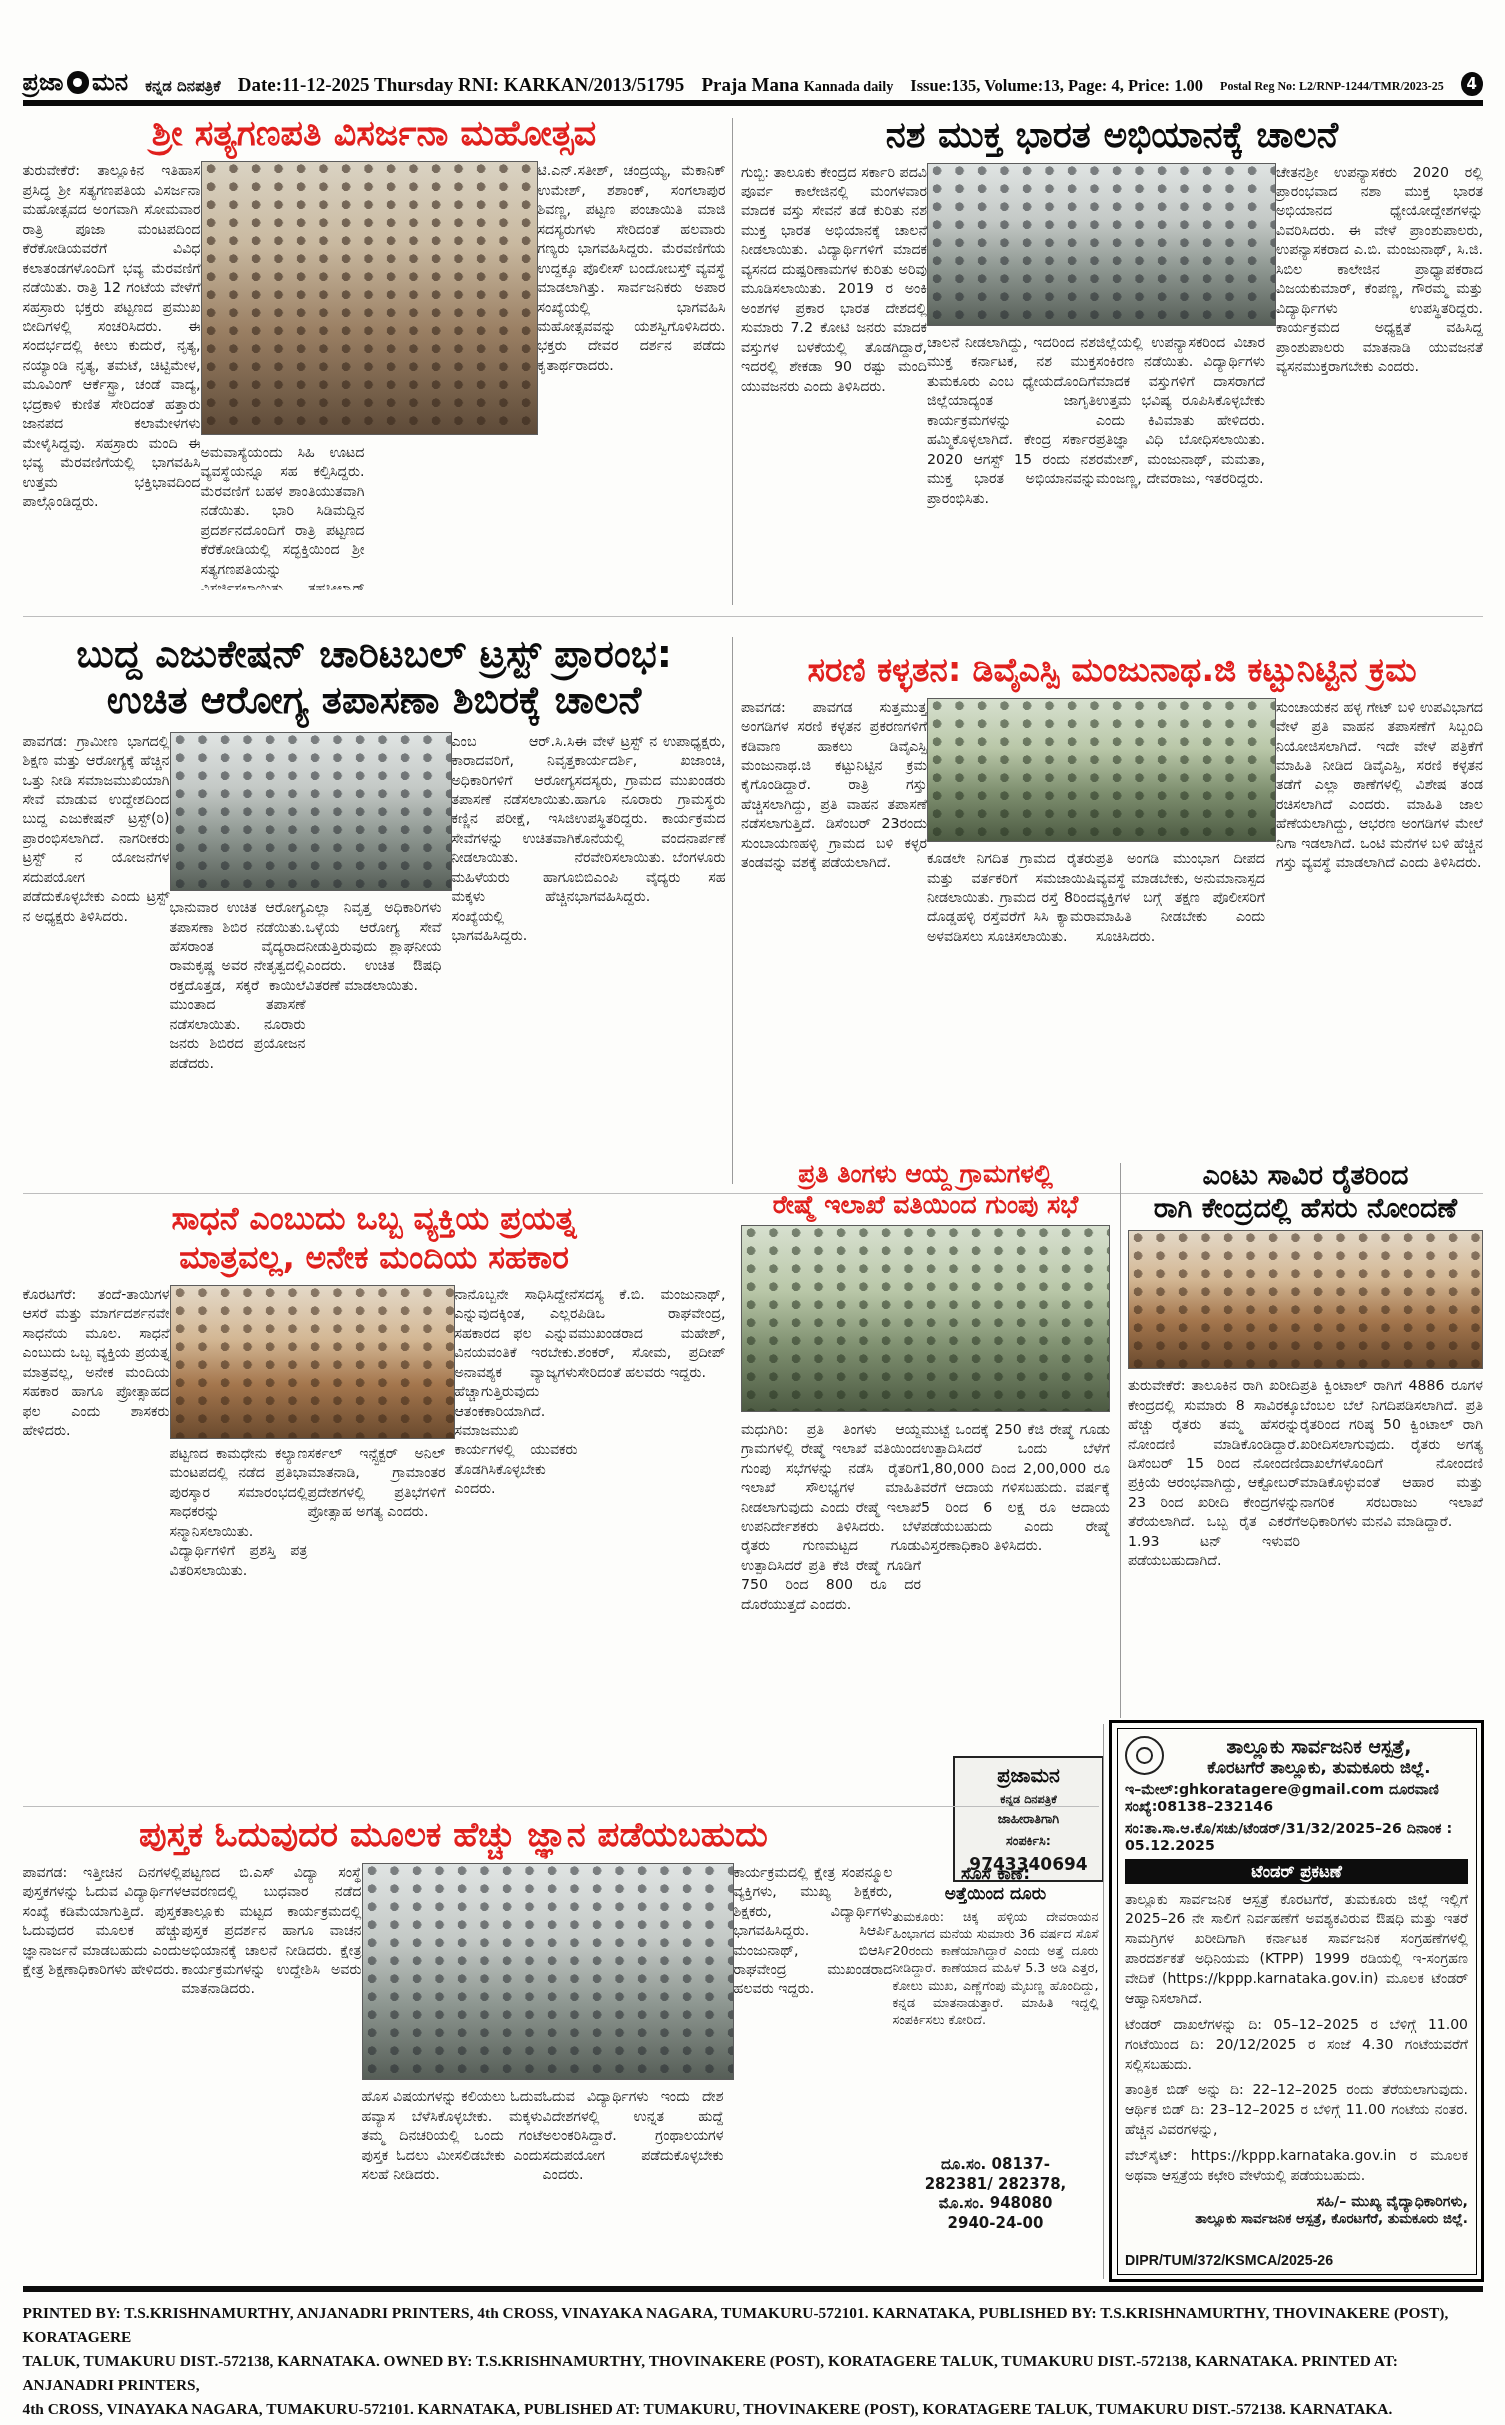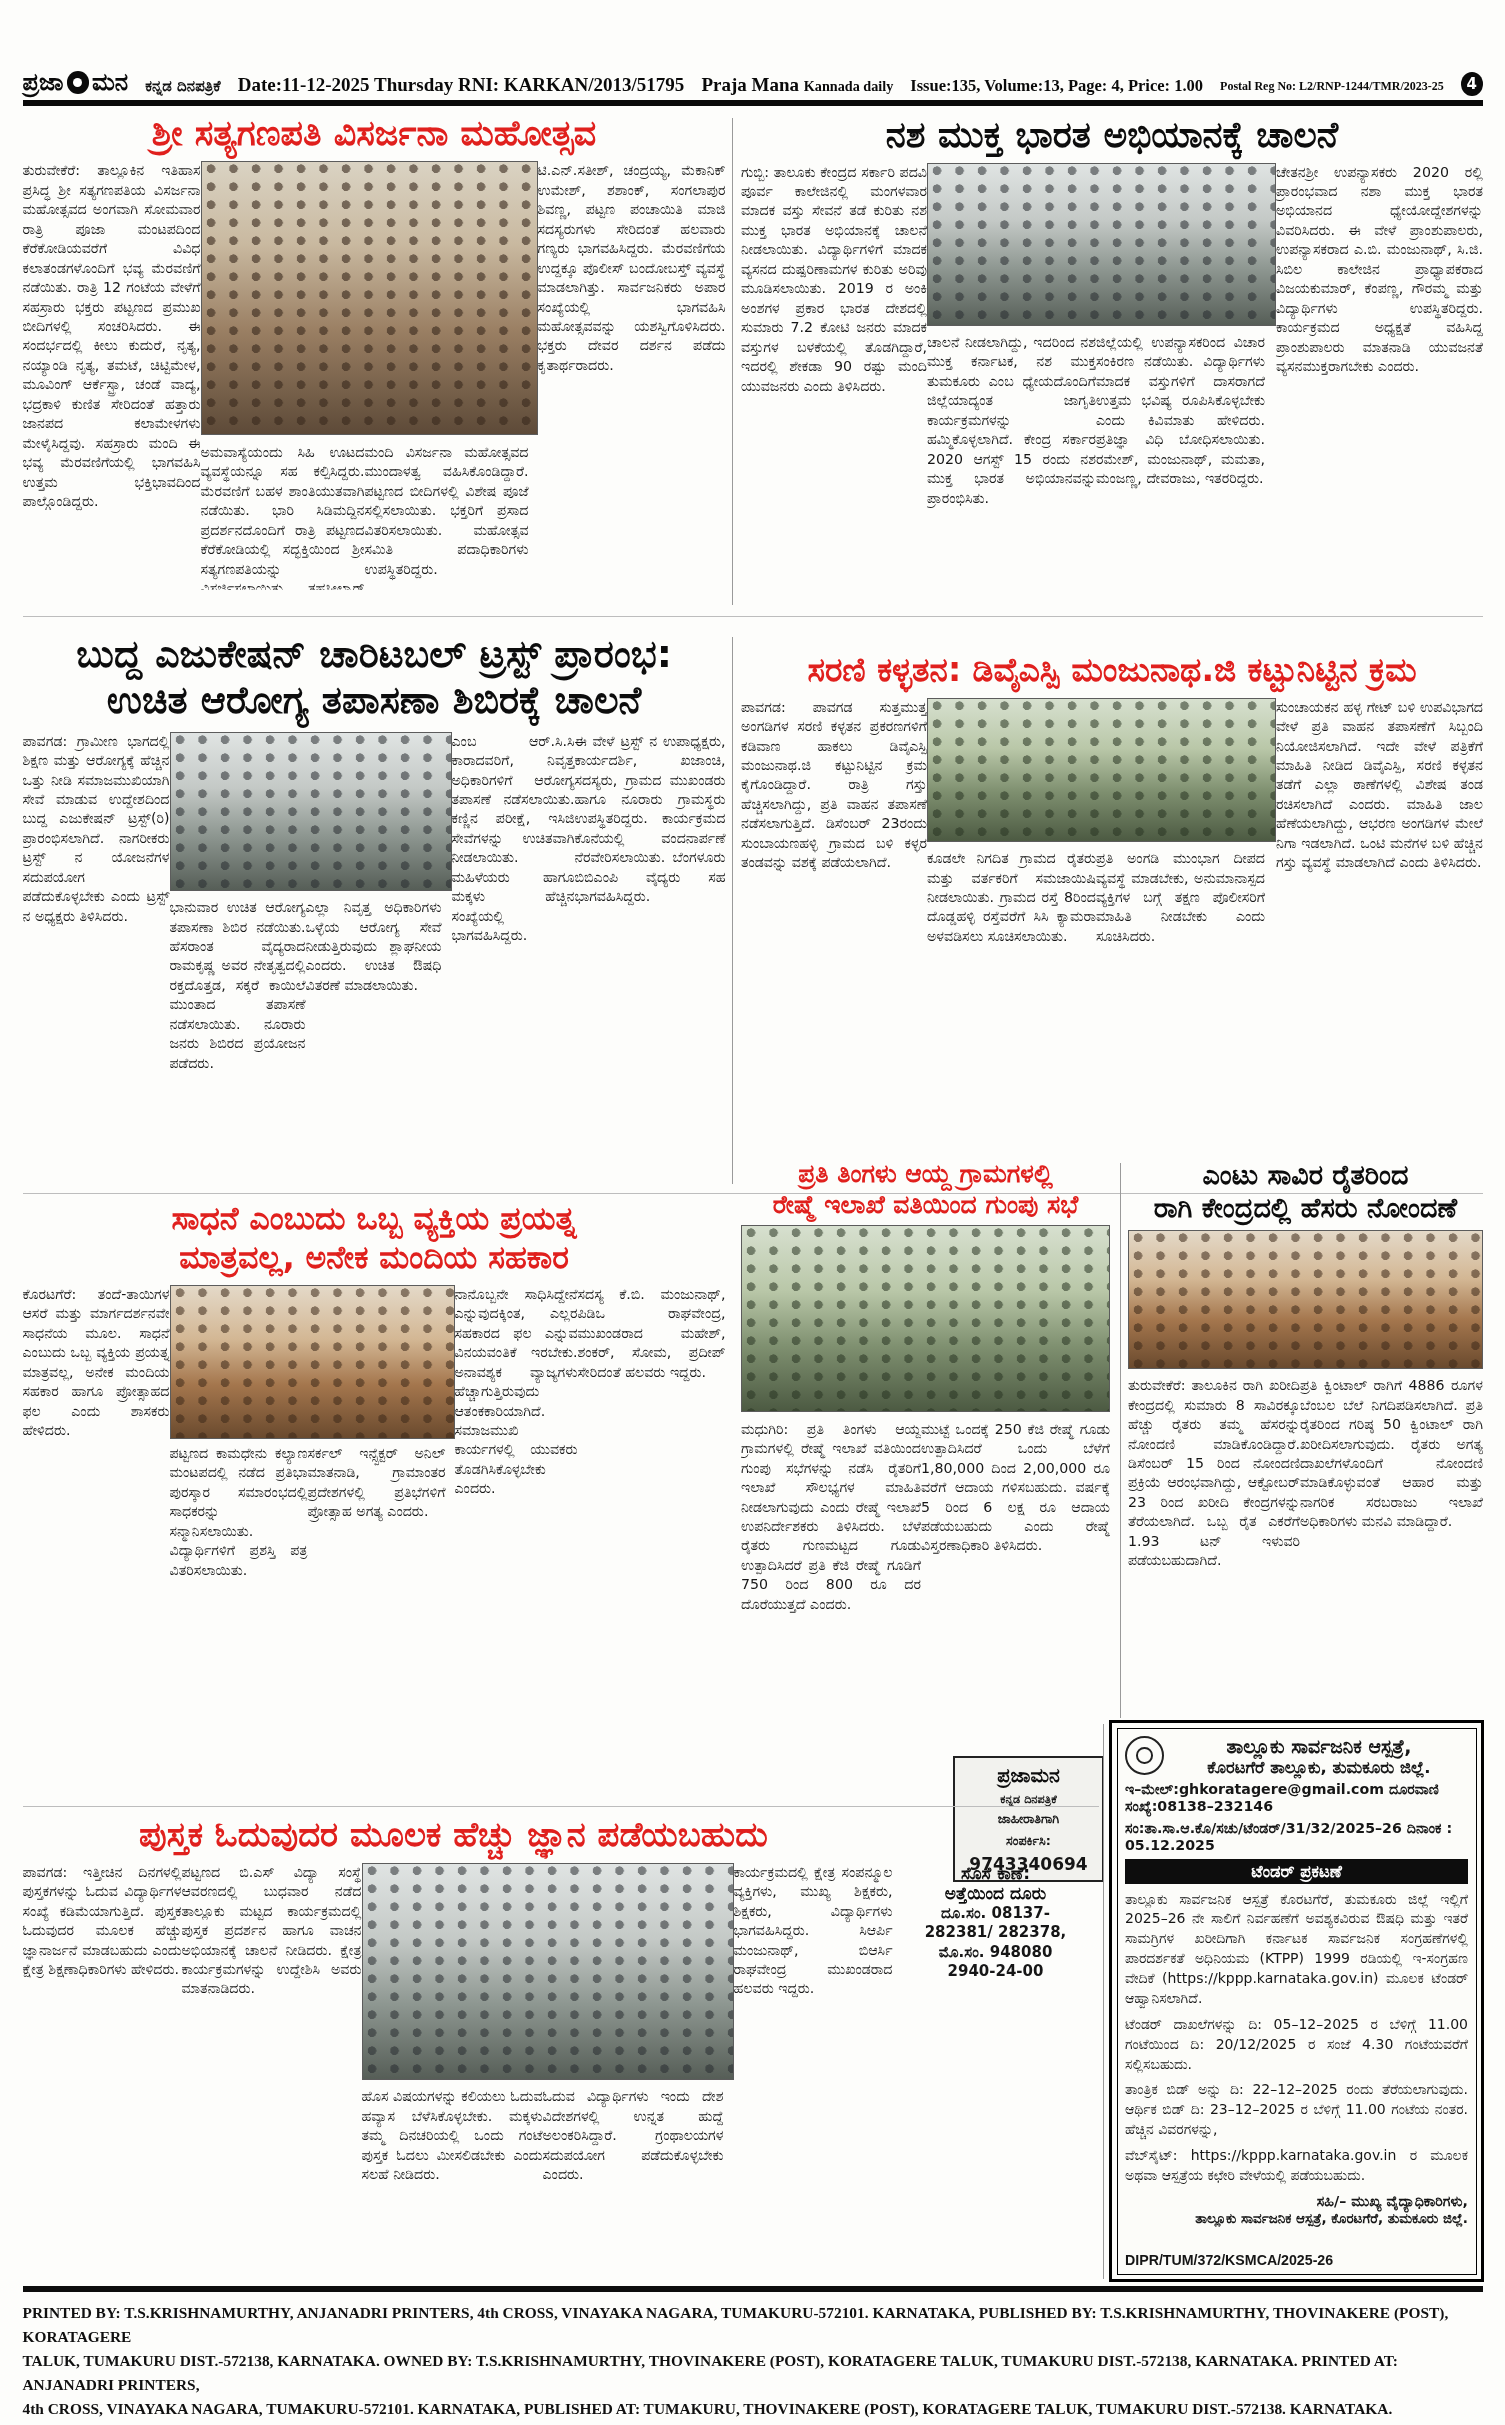--- a/index.html
+++ b/index.html
@@ -92,21 +92,20 @@
   </header>
 
   <section class="article" style="left:22.5px;top:114px;width:703px">
     <div class="hl red" style="font-size:35px">ಶ್ರೀ ಸತ್ಯಗಣಪತಿ ವಿಸರ್ಜನಾ ಮಹೋತ್ಸವ</div>
     <div class="row" style="margin-top:7.5px;height:436px">
       <div class="ct" style="width:178px;height:436px">ತುರುವೇಕೆರೆ: ತಾಲ್ಲೂಕಿನ ಇತಿಹಾಸ ಪ್ರಸಿದ್ಧ ಶ್ರೀ ಸತ್ಯಗಣಪತಿಯ ವಿಸರ್ಜನಾ ಮಹೋತ್ಸವದ ಅಂಗವಾಗಿ ಸೋಮವಾರ ರಾತ್ರಿ ಪೂಜಾ ಮಂಟಪದಿಂದ ಕೆರೆಕೋಡಿಯವರೆಗೆ ವಿವಿಧ ಕಲಾತಂಡಗಳೊಂದಿಗೆ ಭವ್ಯ ಮೆರವಣಿಗೆ ನಡೆಯಿತು. ರಾತ್ರಿ 12 ಗಂಟೆಯ ವೇಳೆಗೆ ಸಹಸ್ರಾರು ಭಕ್ತರು ಪಟ್ಟಣದ ಪ್ರಮುಖ ಬೀದಿಗಳಲ್ಲಿ ಸಂಚರಿಸಿದರು. ಈ ಸಂದರ್ಭದಲ್ಲಿ ಕೀಲು ಕುದುರೆ, ನೃತ್ಯ, ನಯ್ಯಾಂಡಿ ನೃತ್ಯ, ತಮಟೆ, ಚಿಟ್ಟಿಮೇಳ, ಮೂವಿಂಗ್ ಆರ್ಕೆಸ್ಟ್ರಾ, ಚಂಡೆ ವಾದ್ಯ, ಭದ್ರಕಾಳಿ ಕುಣಿತ ಸೇರಿದಂತೆ ಹತ್ತಾರು ಜಾನಪದ ಕಲಾಮೇಳಗಳು ಮೇಳೈಸಿದ್ದವು. ಸಹಸ್ರಾರು ಮಂದಿ ಈ ಭವ್ಯ ಮೆರವಣಿಗೆಯಲ್ಲಿ ಭಾಗವಹಿಸಿ ಉತ್ತಮ ಭಕ್ತಿಭಾವದಿಂದ ಪಾಲ್ಗೊಂಡಿದ್ದರು.</div>
       <div style="width:337px">
         <div class="photo ph-a" style="width:337px;height:274px"></div>
         <div class="row" style="margin-top:7.5px;height:147px">
           <div class="ct" style="width:164px;height:147px">ಅಮವಾಸ್ಯೆಯಂದು ಸಿಹಿ ಊಟದ ವ್ಯವಸ್ಥೆಯನ್ನೂ ಸಹ ಕಲ್ಪಿಸಿದ್ದರು. ಮೆರವಣಿಗೆ ಬಹಳ ಶಾಂತಿಯುತವಾಗಿ ನಡೆಯಿತು. ಭಾರಿ ಸಿಡಿಮದ್ದಿನ ಪ್ರದರ್ಶನದೊಂದಿಗೆ ರಾತ್ರಿ ಪಟ್ಟಣದ ಕೆರೆಕೋಡಿಯಲ್ಲಿ ಸದ್ಭಕ್ತಿಯಿಂದ ಶ್ರೀ ಸತ್ಯಗಣಪತಿಯನ್ನು ವಿಸರ್ಜಿಸಲಾಯಿತು. ತಹಸೀಲ್ದಾರ್ ಎನ್. ಎ. ಕುಂಇ ಮುಂದಾಳತ್ವ ವಹಿಸಿದ್ದರು.</div>
-          <div class="ct" style="width:164px;height:147px">ಮಂದಿ ವಿಸರ್ಜನಾ ಮಹೋತ್ಸವದ ಮುಂದಾಳತ್ವ ವಹಿಸಿಕೊಂಡಿದ್ದಾರೆ. ಪಟ್ಟಣದ ಬೀದಿಗಳಲ್ಲಿ ವಿಶೇಷ ಪೂಜೆ ಸಲ್ಲಿಸಲಾಯಿತು. ಭಕ್ತರಿಗೆ ಪ್ರಸಾದ ವಿತರಿಸಲಾಯಿತು. ಮಹೋತ್ಸವ ಸಮಿತಿ ಪದಾಧಿಕಾರಿಗಳು ಉಪಸ್ಥಿತರಿದ್ದರು.</div>
         </div>
       </div>
       <div class="ct" style="flex:1;height:436px">ಟಿ.ಎನ್.ಸತೀಶ್, ಚಂದ್ರಯ್ಯ, ಮೆಕಾನಿಕ್ ಉಮೇಶ್, ಶಶಾಂಕ್, ಸಂಗಲಾಪುರ ಶಿವಣ್ಣ, ಪಟ್ಟಣ ಪಂಚಾಯಿತಿ ಮಾಜಿ ಸದಸ್ಯರುಗಳು ಸೇರಿದಂತೆ ಹಲವಾರು ಗಣ್ಯರು ಭಾಗವಹಿಸಿದ್ದರು. ಮೆರವಣಿಗೆಯ ಉದ್ದಕ್ಕೂ ಪೊಲೀಸ್ ಬಂದೋಬಸ್ತ್ ವ್ಯವಸ್ಥೆ ಮಾಡಲಾಗಿತ್ತು. ಸಾರ್ವಜನಿಕರು ಅಪಾರ ಸಂಖ್ಯೆಯಲ್ಲಿ ಭಾಗವಹಿಸಿ ಮಹೋತ್ಸವವನ್ನು ಯಶಸ್ವಿಗೊಳಿಸಿದರು. ಭಕ್ತರು ದೇವರ ದರ್ಶನ ಪಡೆದು ಕೃತಾರ್ಥರಾದರು.</div>
     </div>
   </section>
 
   <section class="article" style="left:741px;top:114px;width:742px">
     <div class="hl" style="font-size:36px">ನಶ ಮುಕ್ತ ಭಾರತ ಅಭಿಯಾನಕ್ಕೆ ಚಾಲನೆ</div>
     <div class="row" style="margin-top:7.5px;height:436px">
       <div class="ct" style="width:186px;height:436px">ಗುಬ್ಬಿ: ತಾಲೂಕು ಕೇಂದ್ರದ ಸರ್ಕಾರಿ ಪದವಿ ಪೂರ್ವ ಕಾಲೇಜಿನಲ್ಲಿ ಮಂಗಳವಾರ ಮಾದಕ ವಸ್ತು ಸೇವನೆ ತಡೆ ಕುರಿತು ನಶ ಮುಕ್ತ ಭಾರತ ಅಭಿಯಾನಕ್ಕೆ ಚಾಲನೆ ನೀಡಲಾಯಿತು. ವಿದ್ಯಾರ್ಥಿಗಳಿಗೆ ಮಾದಕ ವ್ಯಸನದ ದುಷ್ಪರಿಣಾಮಗಳ ಕುರಿತು ಅರಿವು ಮೂಡಿಸಲಾಯಿತು. 2019 ರ ಅಂಕಿ ಅಂಶಗಳ ಪ್ರಕಾರ ಭಾರತ ದೇಶದಲ್ಲಿ ಸುಮಾರು 7.2 ಕೋಟಿ ಜನರು ಮಾದಕ ವಸ್ತುಗಳ ಬಳಕೆಯಲ್ಲಿ ತೊಡಗಿದ್ದಾರೆ, ಇದರಲ್ಲಿ ಶೇಕಡಾ 90 ರಷ್ಟು ಮಂದಿ ಯುವಜನರು ಎಂದು ತಿಳಿಸಿದರು.</div>
@@ -218,20 +217,21 @@
         <div class="row" style="margin-top:7.5px;height:180px">
           <div class="ct" style="width:181px;height:180px">ಹೊಸ ವಿಷಯಗಳನ್ನು ಕಲಿಯಲು ಓದುವ ಹವ್ಯಾಸ ಬೆಳೆಸಿಕೊಳ್ಳಬೇಕು. ಮಕ್ಕಳು ತಮ್ಮ ದಿನಚರಿಯಲ್ಲಿ ಒಂದು ಗಂಟೆ ಪುಸ್ತಕ ಓದಲು ಮೀಸಲಿಡಬೇಕು ಎಂದು ಸಲಹೆ ನೀಡಿದರು.</div>
           <div class="ct" style="width:181px;height:180px">ಓದುವ ವಿದ್ಯಾರ್ಥಿಗಳು ಇಂದು ದೇಶ ವಿದೇಶಗಳಲ್ಲಿ ಉನ್ನತ ಹುದ್ದೆ ಅಲಂಕರಿಸಿದ್ದಾರೆ. ಗ್ರಂಥಾಲಯಗಳ ಸದುಪಯೋಗ ಪಡೆದುಕೊಳ್ಳಬೇಕು ಎಂದರು.</div>
         </div>
       </div>
       <div class="ct" style="width:159px;height:405px">ಕಾರ್ಯಕ್ರಮದಲ್ಲಿ ಕ್ಷೇತ್ರ ಸಂಪನ್ಮೂಲ ವ್ಯಕ್ತಿಗಳು, ಮುಖ್ಯ ಶಿಕ್ಷಕರು, ಶಿಕ್ಷಕರು, ವಿದ್ಯಾರ್ಥಿಗಳು ಭಾಗವಹಿಸಿದ್ದರು. ಸಿಆರ್ಪಿ ಮಂಜುನಾಥ್, ಬಿಆರ್ಸಿ ರಾಘವೇಂದ್ರ ಮುಖಂಡರಾದ ಹಲವರು ಇದ್ದರು.</div>
 
       <div style="flex:1;height:405px;overflow:hidden">
         <div class="mini-hl">ಸೊಸೆ ಕಾಣೆ:</div>
         <div class="mini-hl">ಅತ್ತೆಯಿಂದ ದೂರು</div>
+        <div class="mini-body" style="height:247px">ತುಮಕೂರು: ಚಿಕ್ಕ ಹಳ್ಳಿಯ ದೇವರಾಯನ ಹಿಂಭಾಗದ ಮನೆಯ ಸುಮಾರು 36 ವರ್ಷದ ಸೊಸೆ 20ರಂದು ಕಾಣೆಯಾಗಿದ್ದಾರೆ ಎಂದು ಅತ್ತೆ ದೂರು ನೀಡಿದ್ದಾರೆ. ಕಾಣೆಯಾದ ಮಹಿಳೆ 5.3 ಅಡಿ ಎತ್ತರ, ಕೋಲು ಮುಖ, ಎಣ್ಣೆಗೆಂಪು ಮೈಬಣ್ಣ ಹೊಂದಿದ್ದು, ಕನ್ನಡ ಮಾತನಾಡುತ್ತಾರೆ. ಮಾಹಿತಿ ಇದ್ದಲ್ಲಿ ಸಂಪರ್ಕಿಸಲು ಕೋರಿದೆ.</div>
         <div class="mini-num">ದೂ.ಸಂ. 08137-</div>
         <div class="mini-num">282381/ 282378,</div>
         <div class="mini-num">ಮೊ.ಸಂ. 948080</div>
         <div class="mini-num">2940-24-00</div>
       </div>
     </div>
   </section>
 
   <div class="vdiv" style="left:1103px;top:1724px;height:555px"></div>
 

